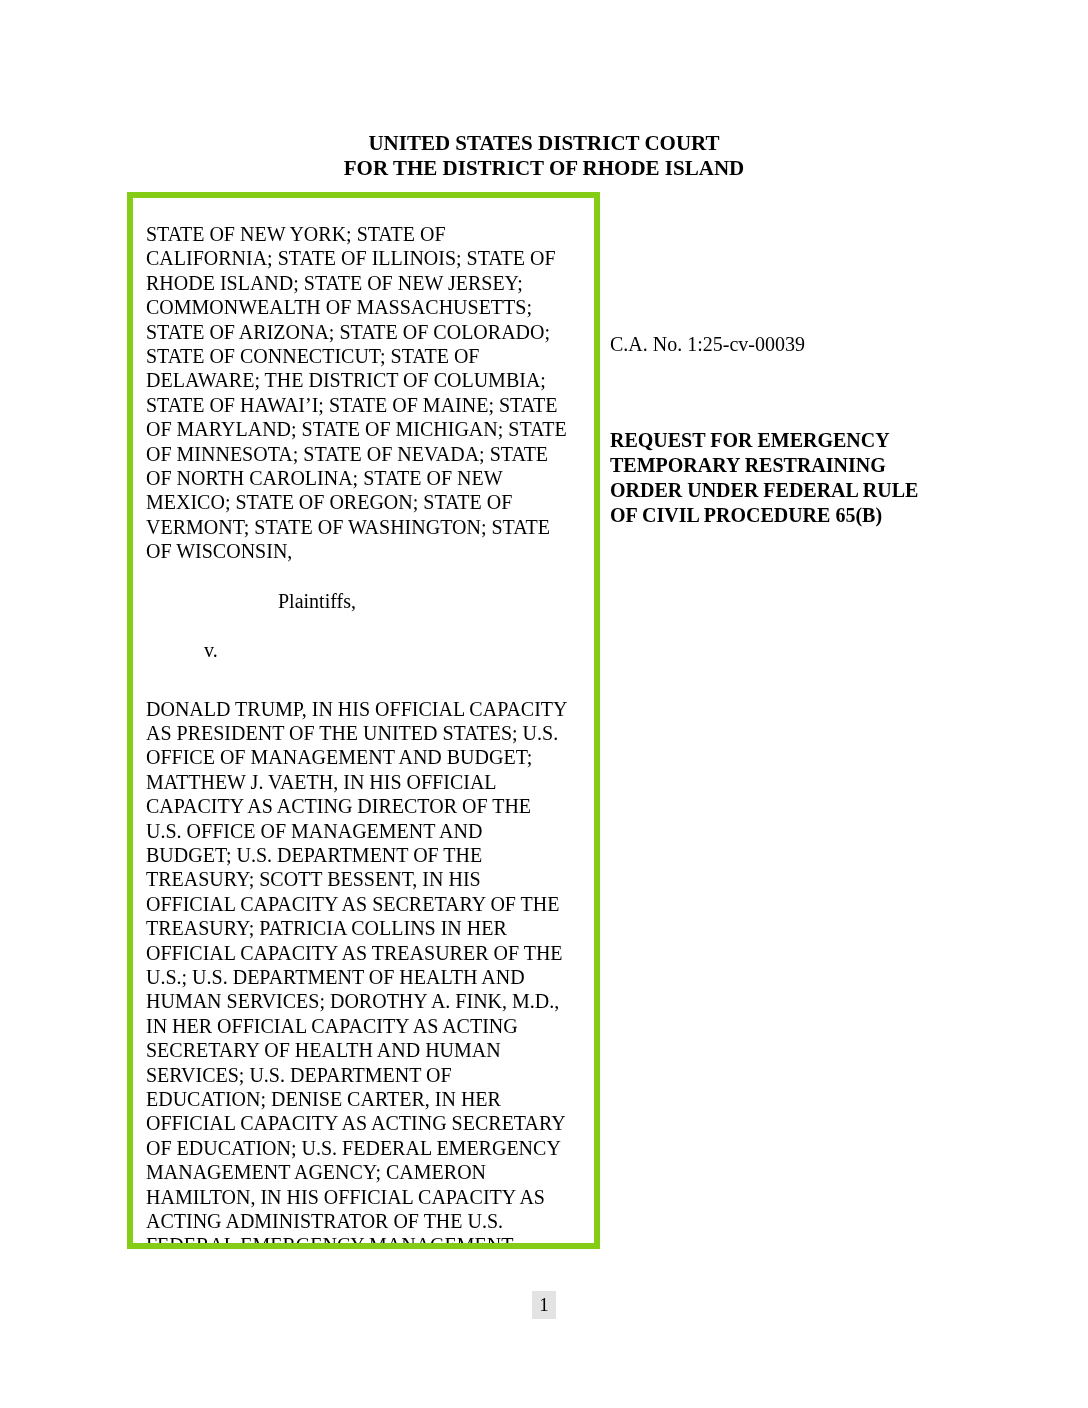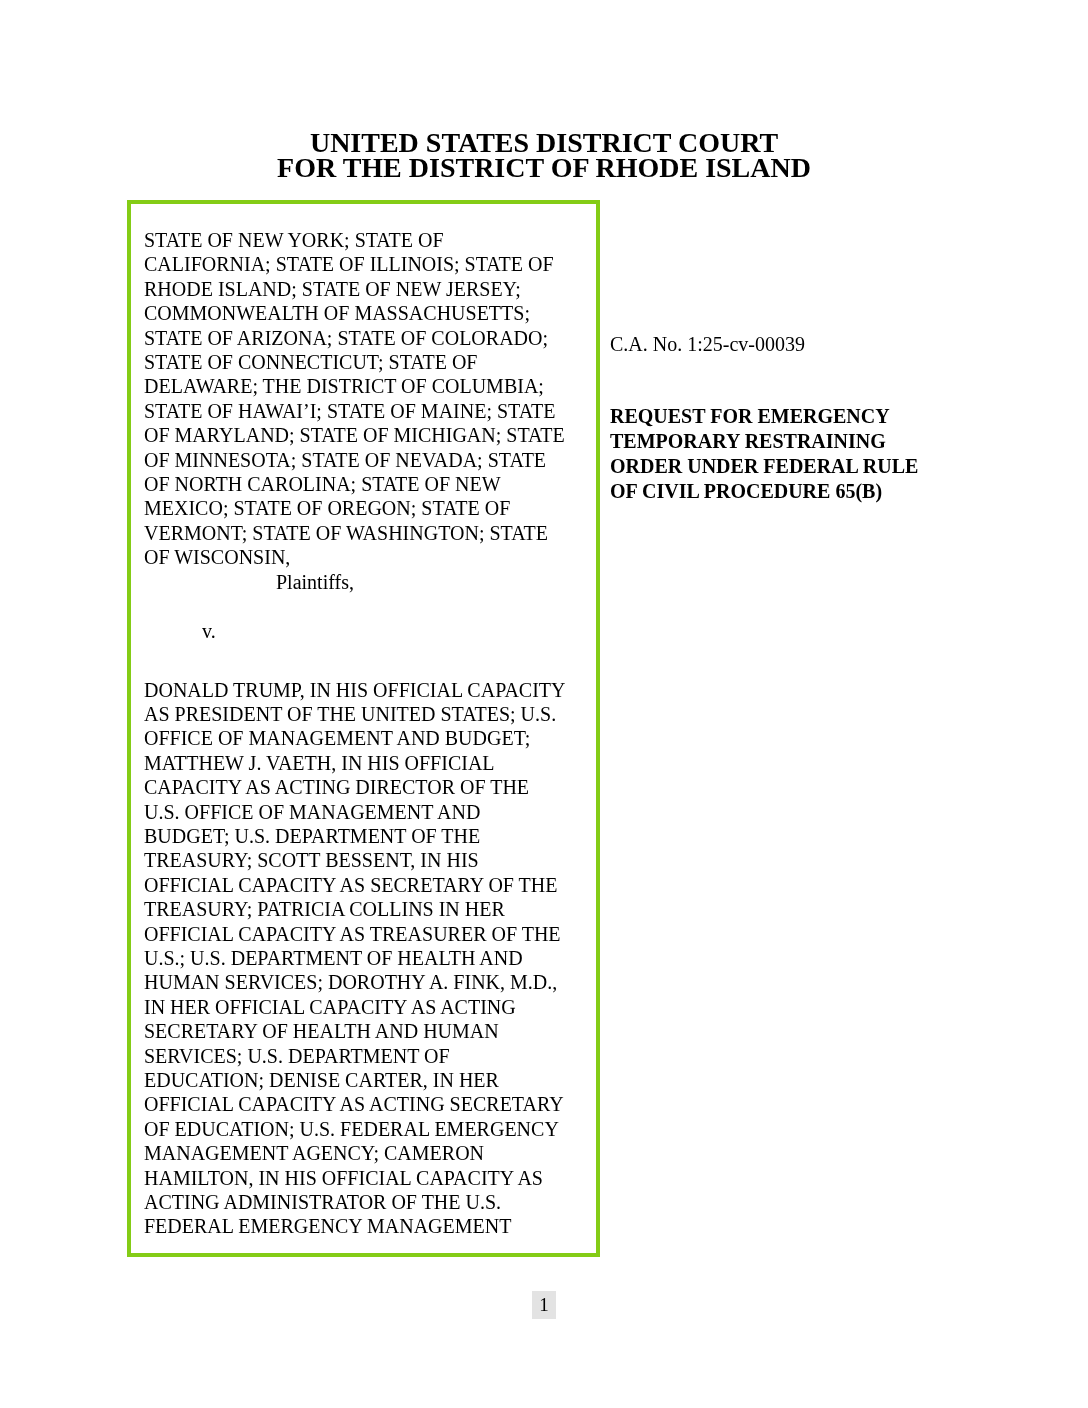--- a/index.html
+++ b/index.html
@@ -13,40 +13,41 @@
     color: #000000;
     overflow: hidden;
   }
   .court-header {
     position: absolute;
     top: 131px;
     left: 0;
     width: 100%;
     text-align: center;
     font-weight: bold;
-    font-size: 28px;
+    font-size: 21px;
     line-height: 24.6px;
     white-space: pre-line;
   }
   .caption-box {
     position: absolute;
     left: 127px;
-    top: 200px;
+    top: 192px;
     width: 473px;
     height: 1057px;
-    border: 4px solid #84cc16;
+    border: 6px solid #84cc16;
     padding: 24px 8px 4px 13px;
     overflow: hidden;
   }
   .block {
     font-size: 20px;
     line-height: 24.4px;
     white-space: pre;
   }
   .plaintiffs-label {
+    margin-top: 25px;
     margin-left: 132px;
     font-size: 20px;
     line-height: 24.4px;
   }
   .versus-label {
     margin-top: 25px;
     margin-left: 58px;
     font-size: 20px;
     line-height: 24.4px;
   }
@@ -55,21 +56,21 @@
     position: absolute;
     left: 610px;
     top: 332px;
     width: 420px;
   }
   .case-number {
     font-size: 20px;
     line-height: 24.4px;
   }
   .doc-title {
-    margin-top: 48px;
+    margin-top: 72px;
     font-weight: bold;
     font-size: 20px;
     line-height: 25px;
     white-space: pre;
   }
   .page-footer {
     position: absolute;
     top: 1291px;
     left: 0;
     width: 100%;

